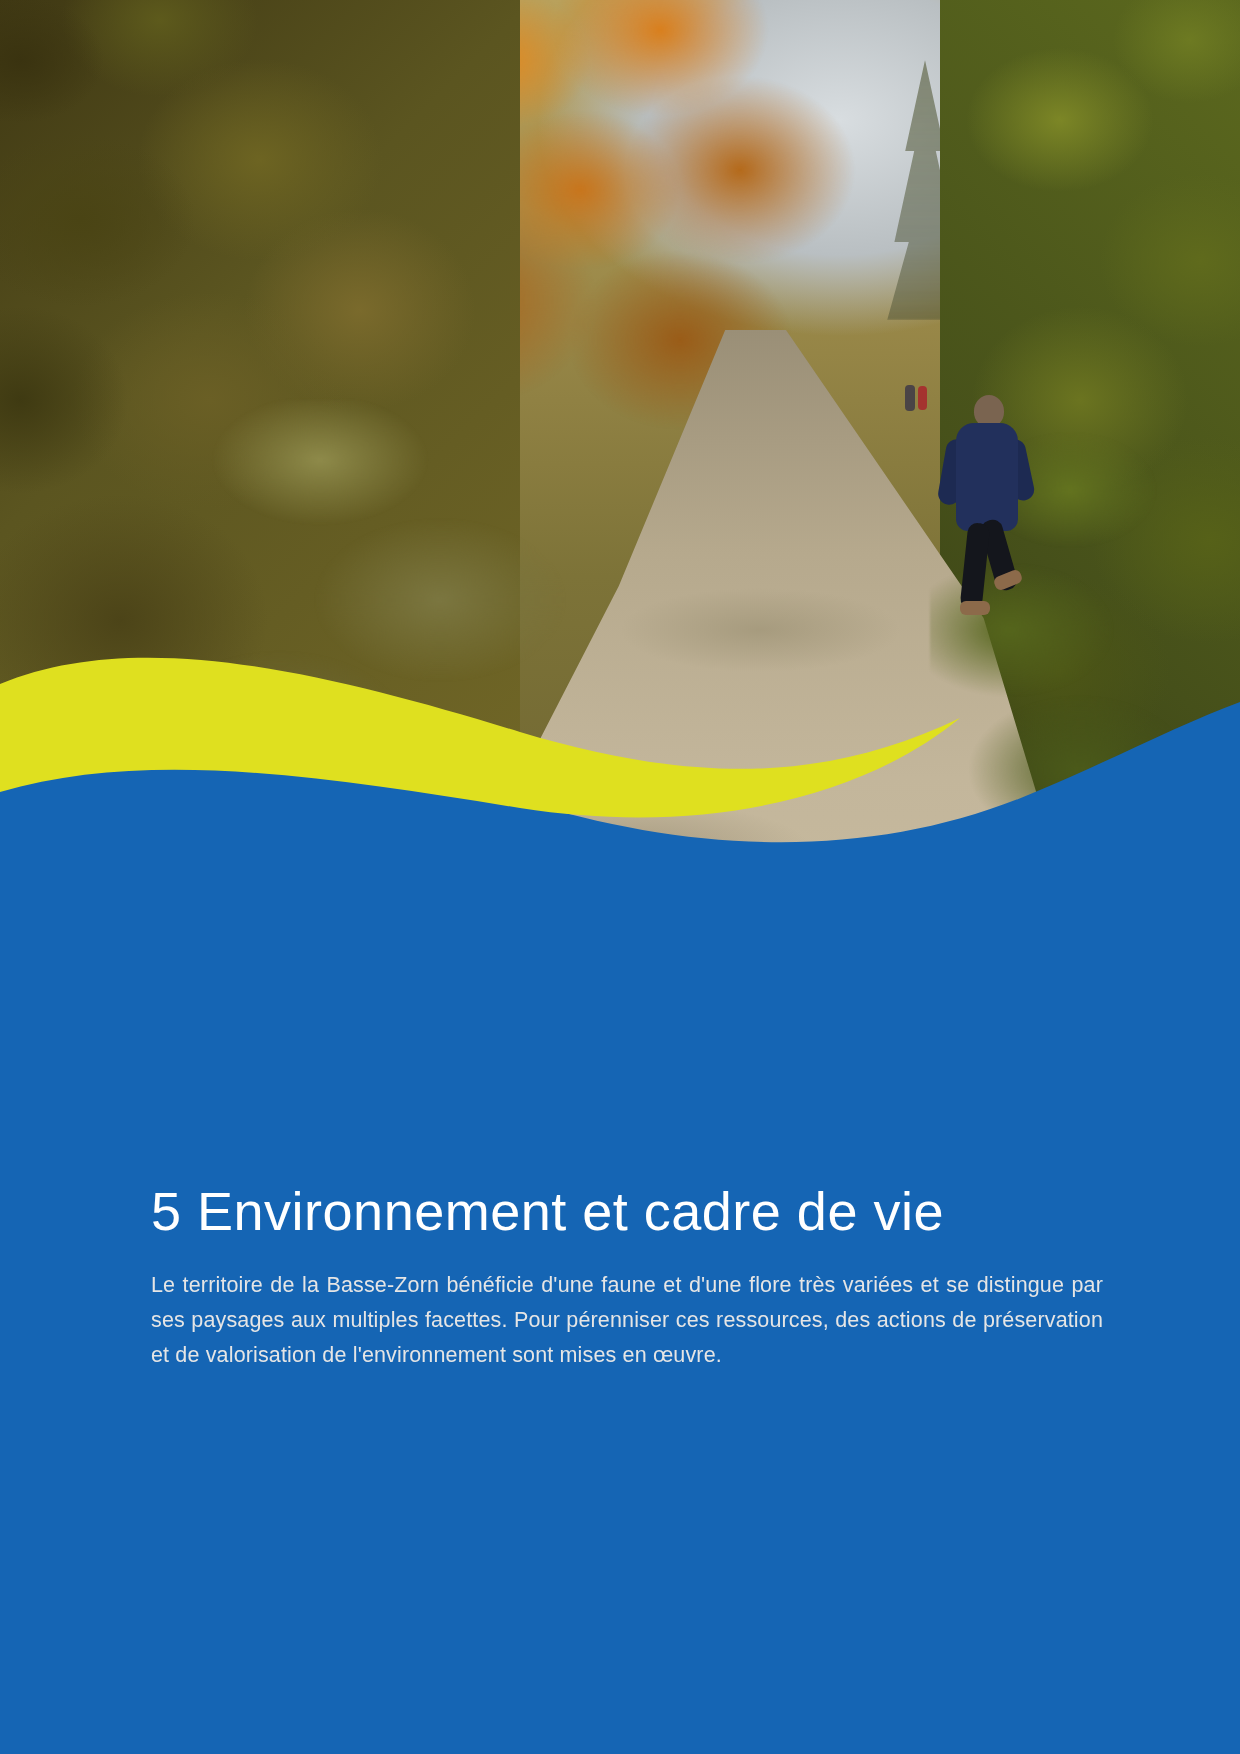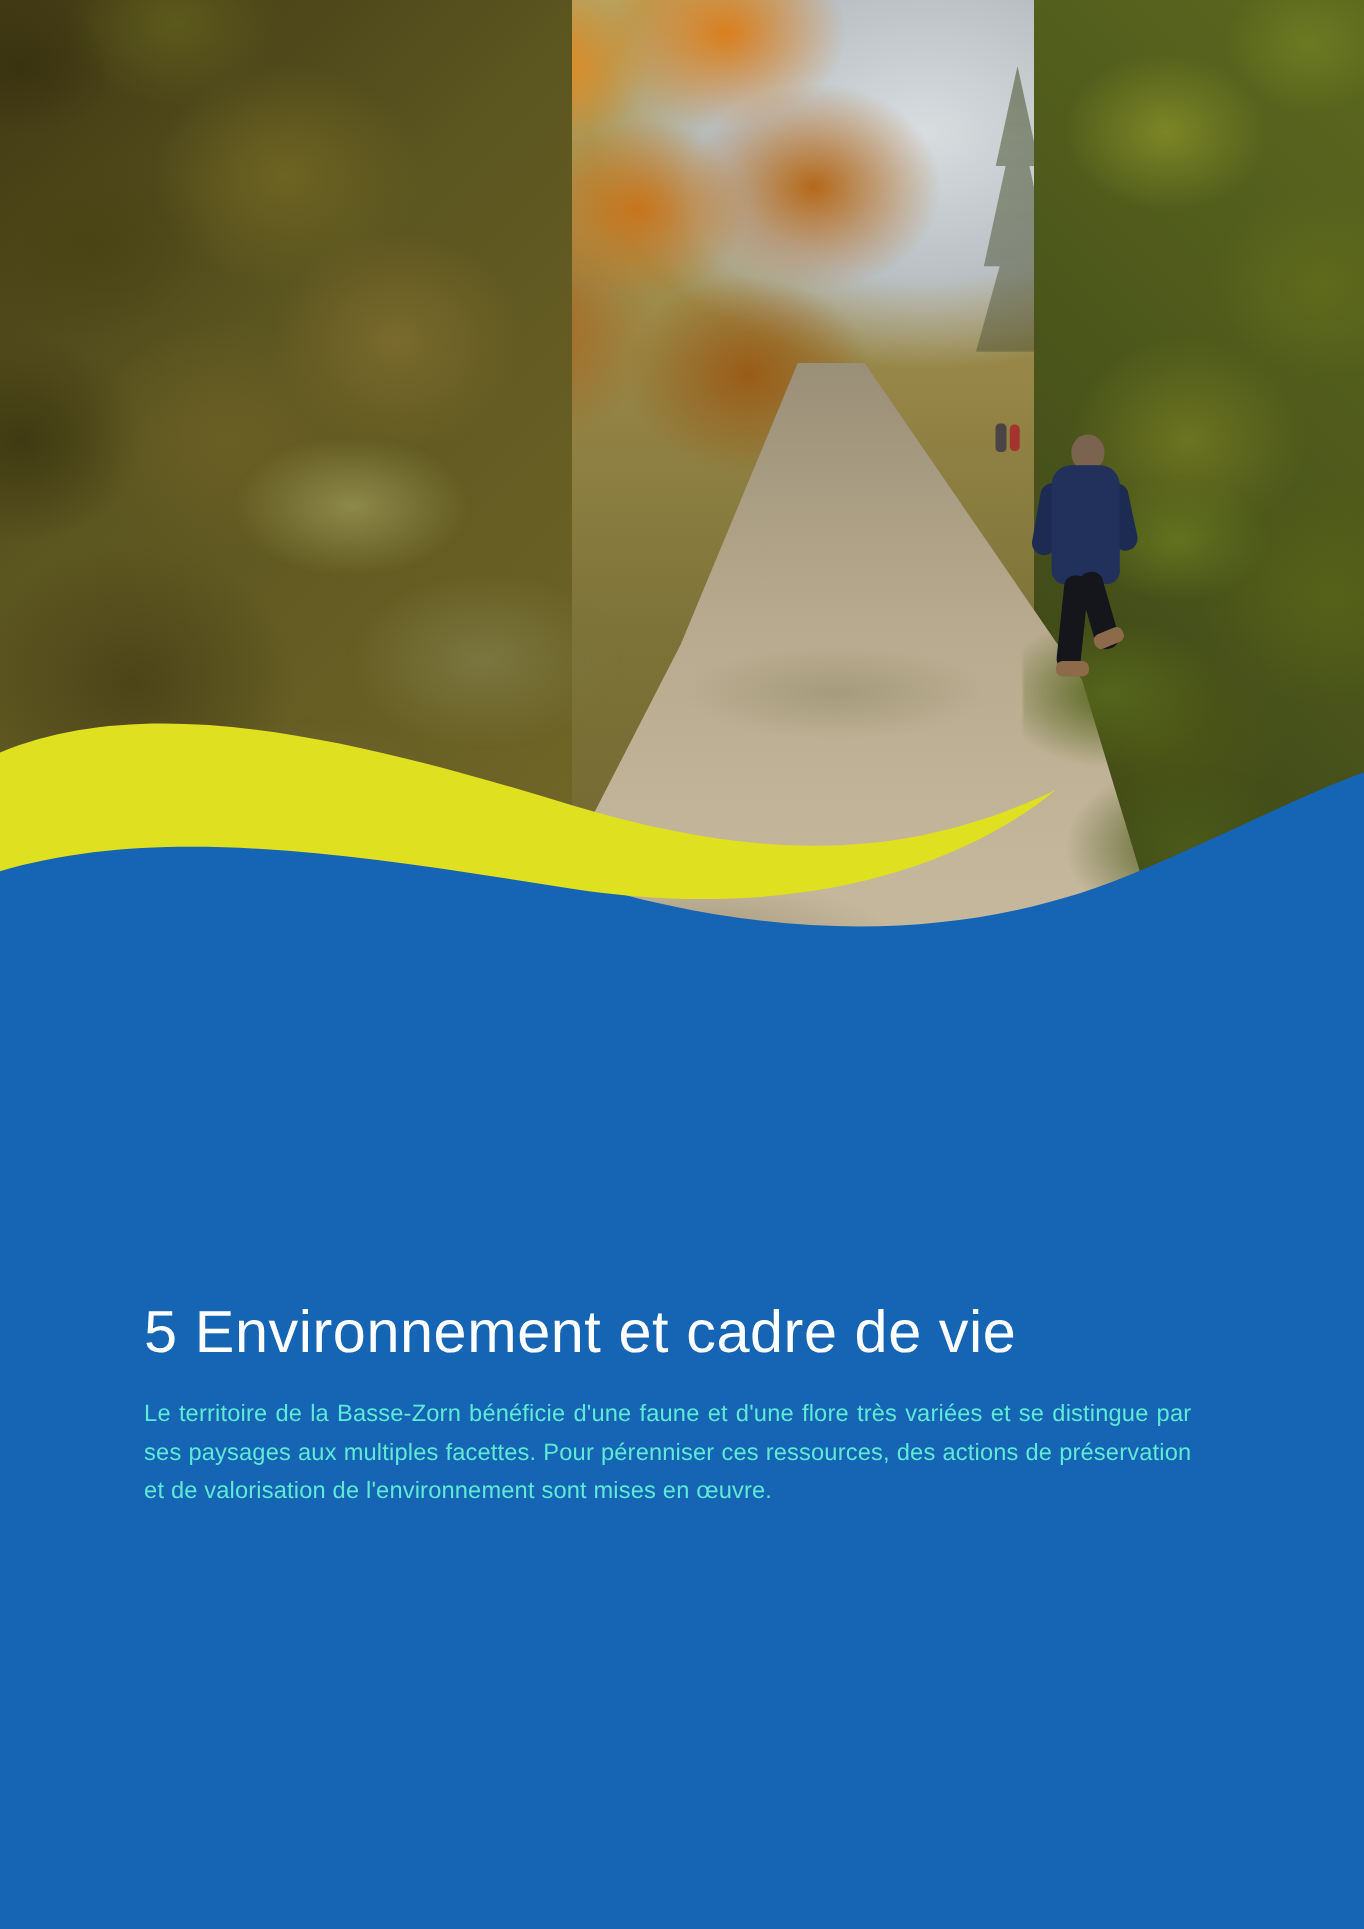--- a/index.html
+++ b/index.html
@@ -190,35 +190,35 @@
     left: 0;
     top: 930px;
     width: 1240px;
     height: 824px;
     background: #1565b4;
   }
 
   
   .text-wrap {
     position: absolute;
-    left: 131px;
+    left: 151px;
     top: 1180px;
     width: 965px;
   }
   .chapter-title {
     color: #ffffff;
     font-size: 54px;
     font-weight: 400;
     letter-spacing: 0.5px;
     line-height: 1.15;
     margin: 0 0 26px 0;
     white-space: nowrap;
   }
   .chapter-intro {
-    color: #5eead4;
+    color: #e5e5e5;
     font-size: 21.5px;
     font-weight: 400;
     line-height: 1.62;
     letter-spacing: 0.15px;
     text-align: justify;
     margin: 0;
     width: 952px;
   }
 </style>
 </head>

